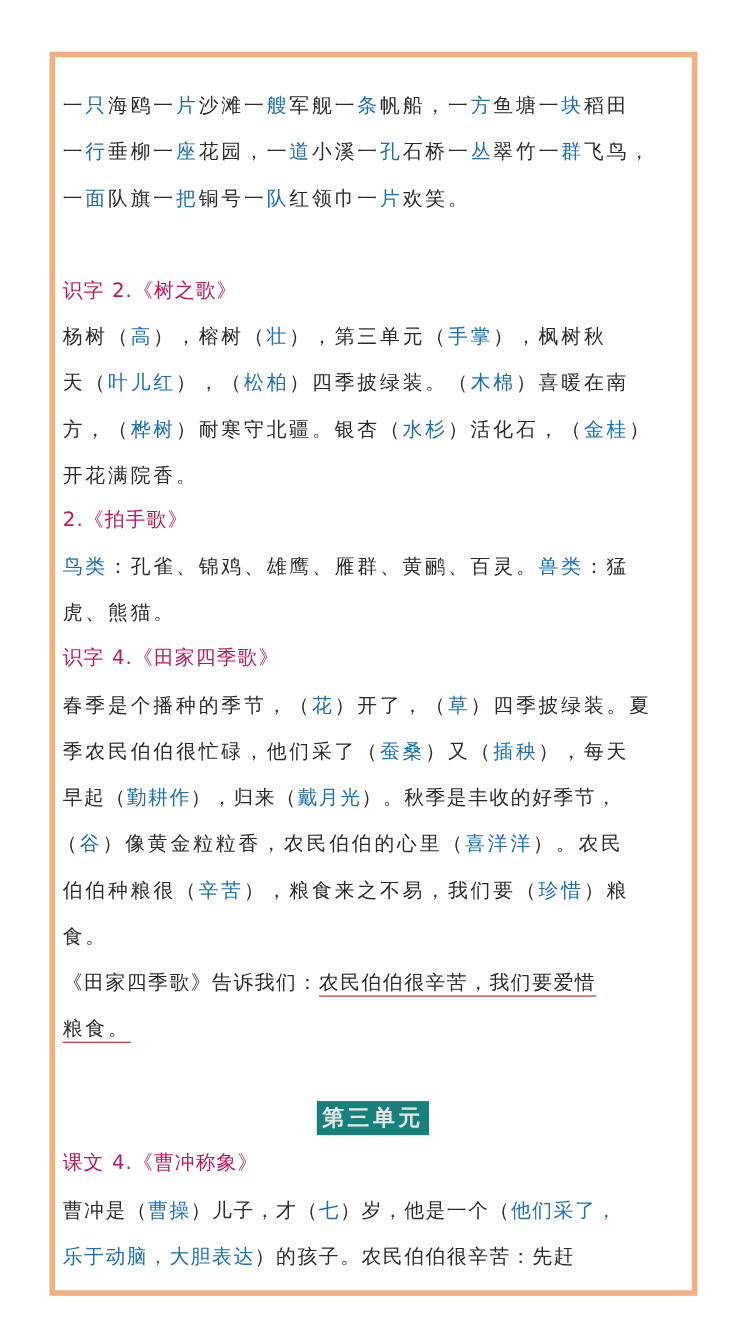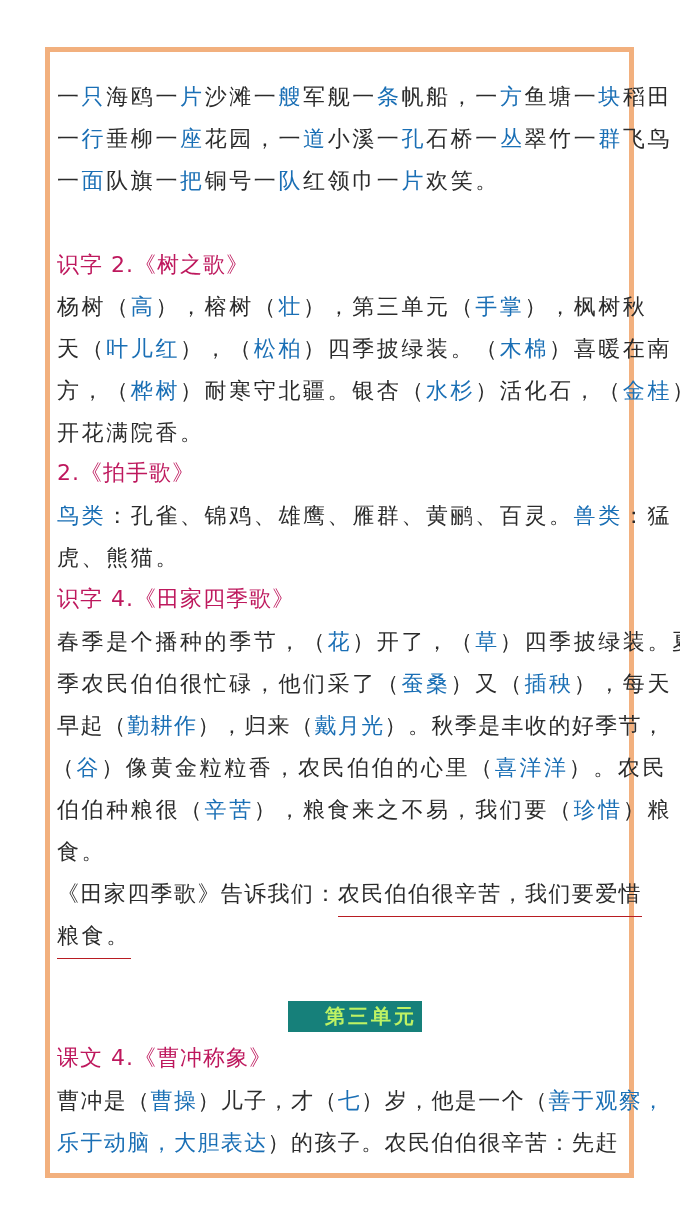--- a/index.html
+++ b/index.html
@@ -1,29 +1,29 @@
 <!DOCTYPE html>
 <html><head>
 <meta charset="utf-8">
 <style>
   html, body { margin:0; padding:0; background:#ffffff; }
   body { width:680px; height:1209px; position:relative; overflow:hidden;
          font-family: "DejaVu Sans", "Liberation Sans", sans-serif; }
   .frame { position:absolute; left:45px; top:47px; width:579px; height:1121px;
            border:5px solid #f2b07e; background:#ffffff; }
   .line { position:absolute; left:57px; width:575px; height:30px; line-height:30px;
-          font-size:22px; color:#2b2b2b; white-space:nowrap; letter-spacing:2.6px; }
+          font-size:18px; color:#2b2b2b; white-space:nowrap; letter-spacing:2.6px; }
   .line.tight { letter-spacing:1.4px; }
   .seg-k { color:#2b2b2b; }
   .seg-b { color:#1a6fb5; }
   .heading { color:#be185d; letter-spacing:1px; }
-  .ul { border-bottom:1.5px solid #b81c22; padding-bottom:10px; }
+  .ul { border-bottom:1.5px solid #b81c22; padding-bottom:1px; }
   .badge { position:absolute; left:288px; top:1001px; width:102px; height:31px;
-           background:#16807a; color:#bef264; font-size:20px; line-height:31px;
-           text-align:center; letter-spacing:3px; font-weight:bold;padding-left:32px; }
+           background:#16807a; color:#e5e5e5; font-size:20px; line-height:31px;
+           text-align:center; letter-spacing:3px; font-weight:bold; }
 </style>
 </head>
 <body>
 
 <div class="frame"></div>
 
 <div class="line" style="top:82px"><span class="seg-k">一</span><span class="seg-b">只</span><span class="seg-k">海鸥一</span><span class="seg-b">片</span><span class="seg-k">沙滩一</span><span class="seg-b">艘</span><span class="seg-k">军舰一</span><span class="seg-b">条</span><span class="seg-k">帆船，一</span><span class="seg-b">方</span><span class="seg-k">鱼塘一</span><span class="seg-b">块</span><span class="seg-k">稻田</span></div>
 <div class="line" style="top:124px"><span class="seg-k">一</span><span class="seg-b">行</span><span class="seg-k">垂柳一</span><span class="seg-b">座</span><span class="seg-k">花园，一</span><span class="seg-b">道</span><span class="seg-k">小溪一</span><span class="seg-b">孔</span><span class="seg-k">石桥一</span><span class="seg-b">丛</span><span class="seg-k">翠竹一</span><span class="seg-b">群</span><span class="seg-k">飞鸟，</span></div>
 <div class="line" style="top:166px"><span class="seg-k">一</span><span class="seg-b">面</span><span class="seg-k">队旗一</span><span class="seg-b">把</span><span class="seg-k">铜号一</span><span class="seg-b">队</span><span class="seg-k">红领巾一</span><span class="seg-b">片</span><span class="seg-k">欢笑。</span></div>
 
@@ -47,14 +47,14 @@
 <div class="line tight" style="top:879px">
   <span>《田家四季歌》告诉我们：</span><span class="ul">农民伯伯很辛苦，我们要爱惜</span>
 </div>
 <div class="line" style="top:921px">
   <span class="ul">粮食。</span>
 </div>
 
 <div class="badge">第三单元</div>
 
 <div class="line heading" style="top:1043px">课文 4.《曹冲称象》</div>
-<div class="line tight" style="top:1086px"><span class="seg-k">曹冲是（</span><span class="seg-b">曹操</span><span class="seg-k">）儿子，才（</span><span class="seg-b">七</span><span class="seg-k">）岁，他是一个（</span><span class="seg-b">善于观察，</span></div>
+<div class="line tight" style="top:1086px"><span class="seg-k">曹冲是（</span><span class="seg-b">曹操</span><span class="seg-k">）儿子，才（</span><span class="seg-b">七</span><span class="seg-k">）岁，他是一个（</span><span class="seg-b">他们采了，</span></div>
 <div class="line tight" style="top:1128px"><span class="seg-b">乐于动脑，大胆表达</span><span class="seg-k">）的孩子。农民伯伯很辛苦：先赶</span></div>
 
 </body></html>

